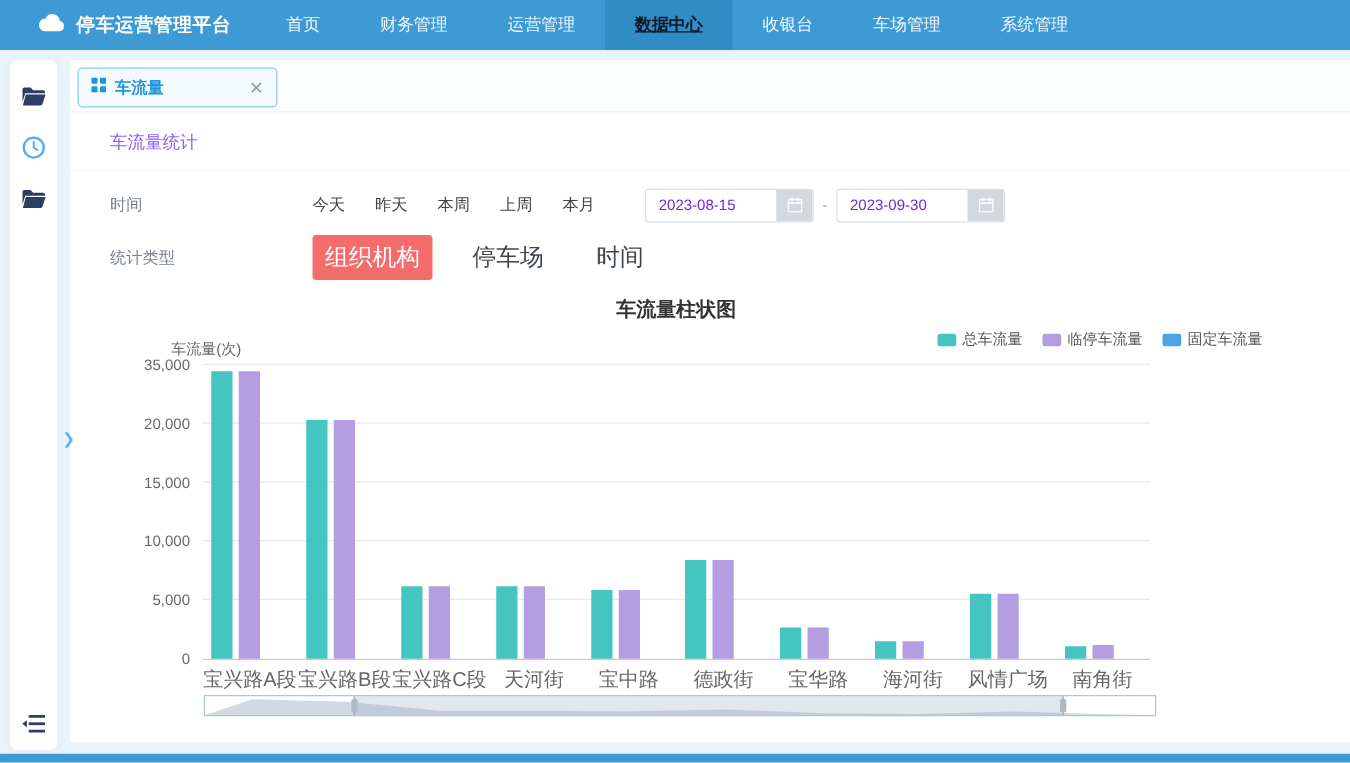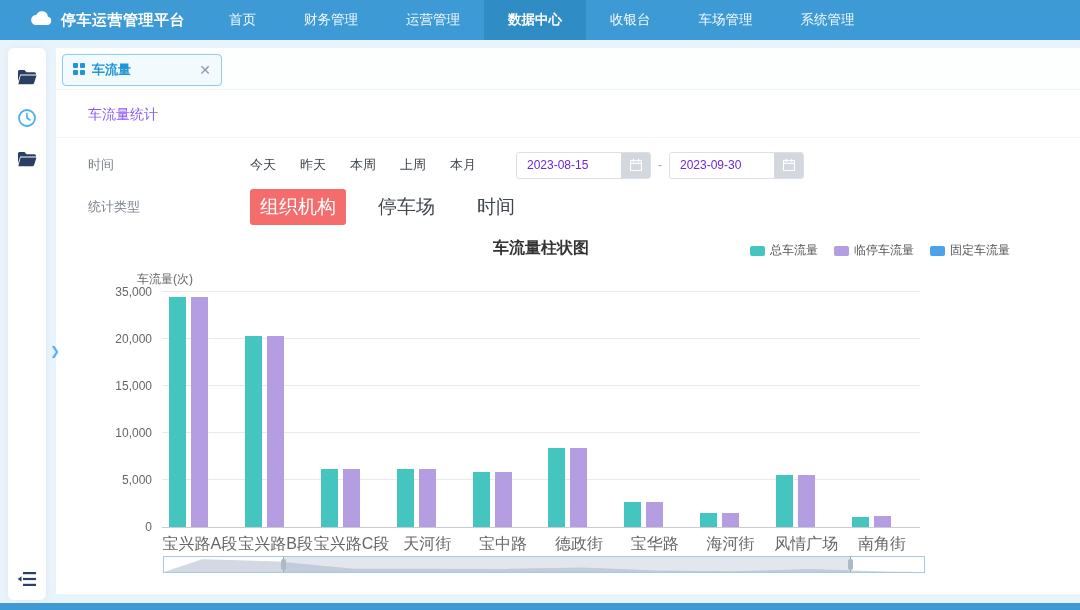--- a/index.html
+++ b/index.html
@@ -7,21 +7,21 @@
     font-family:"Liberation Sans","DejaVu Sans",sans-serif; background:#e9f3fb; }
 
   
   .navbar { position:absolute; left:0; top:0; width:1080px; height:40px;
     background:#3d9ad5; display:flex; align-items:center; color:#fff; z-index:5; }
   .brand { display:flex; align-items:center; gap:9px; padding-left:30px; width:205px; }
   .brand-title { font-size:15px; font-weight:bold; letter-spacing:.5px; }
   .nav-items { display:flex; align-items:stretch; height:40px; }
   .nav-item { display:flex; align-items:center; padding:0 24px; font-size:13.5px;
     cursor:pointer; color:#f2f9ff; }
-  .nav-item.active { background:#2f8cc4; font-weight:bold; color:#ffffff; }
+  .nav-item.active { background:#2f8cc4; font-weight:bold; color:#0f172a;text-decoration:underline; }
 
   
   .iconbar { position:absolute; left:8px; top:48px; width:38px; height:552px;
     background:#ffffff; border-radius:6px; box-shadow:0 0 6px rgba(80,120,160,.08);
     display:flex; flex-direction:column; align-items:center; padding-top:18px; gap:19px; }
   .iconbar .icon-btn { width:22px; height:22px; cursor:pointer; display:flex;
     align-items:center; justify-content:center; }
   .iconbar-bottom { position:absolute; bottom:10px; left:0; width:38px;
     display:flex; justify-content:center; }
 
@@ -53,21 +53,21 @@
     border-radius:3px; overflow:hidden; background:#fff; }
   .date-box input { border:0; outline:0; flex:1; padding:0 10px; font-size:12px;
     color:#6d28d9; font-family:inherit; min-width:0; }
   .cal-btn { width:29px; background:#d3d8de; border:0; cursor:pointer;
     display:flex; align-items:center; justify-content:center; }
   .date-sep { margin:0 7px; color:#9aa2ac; font-size:12px; }
 
   
   .chart-title { position:absolute; left:106px; top:148px; width:758px;
     text-align:center; font-size:16px; font-weight:bold; color:#333; }
-  .legend { position:absolute; top:152px; right:70px; display:flex; gap:16px; }
+  .legend { position:absolute; top:173px; right:70px; display:flex; gap:16px; }
   .legend-item { display:flex; align-items:center; gap:5px; cursor:pointer; }
   .legend-swatch { width:15px; height:10px; border-radius:2px; }
   .legend-label { font-size:12px; color:#555; }
   .chart-ylabel { position:absolute; left:81px; top:181px; font-size:12px; color:#666; }
 
   .plot { position:absolute; left:106px; top:203px; width:758px; height:235px;
     border-bottom:1px solid #c9ccd1; }
   .gridline { position:absolute; left:0; width:758px; height:1px; background:#e8e9eb; }
   .bar { position:absolute; bottom:0; width:17px; }
   .ytick { position:absolute; right:0; width:60px; text-align:right;

